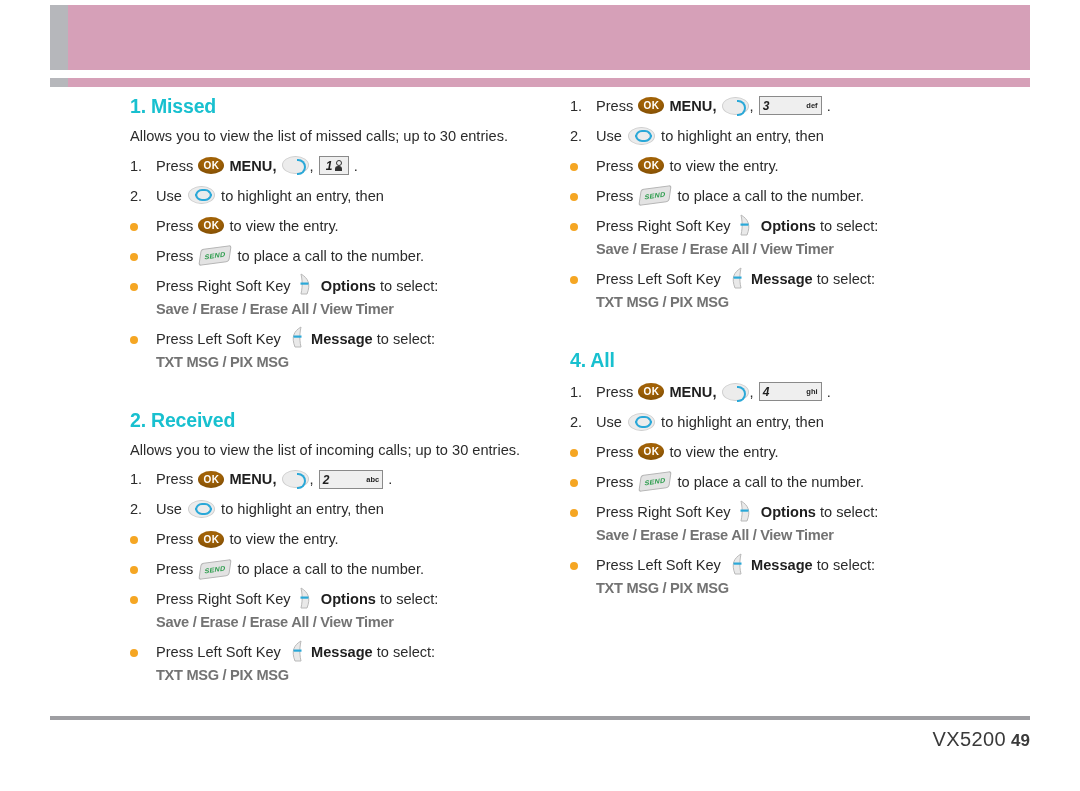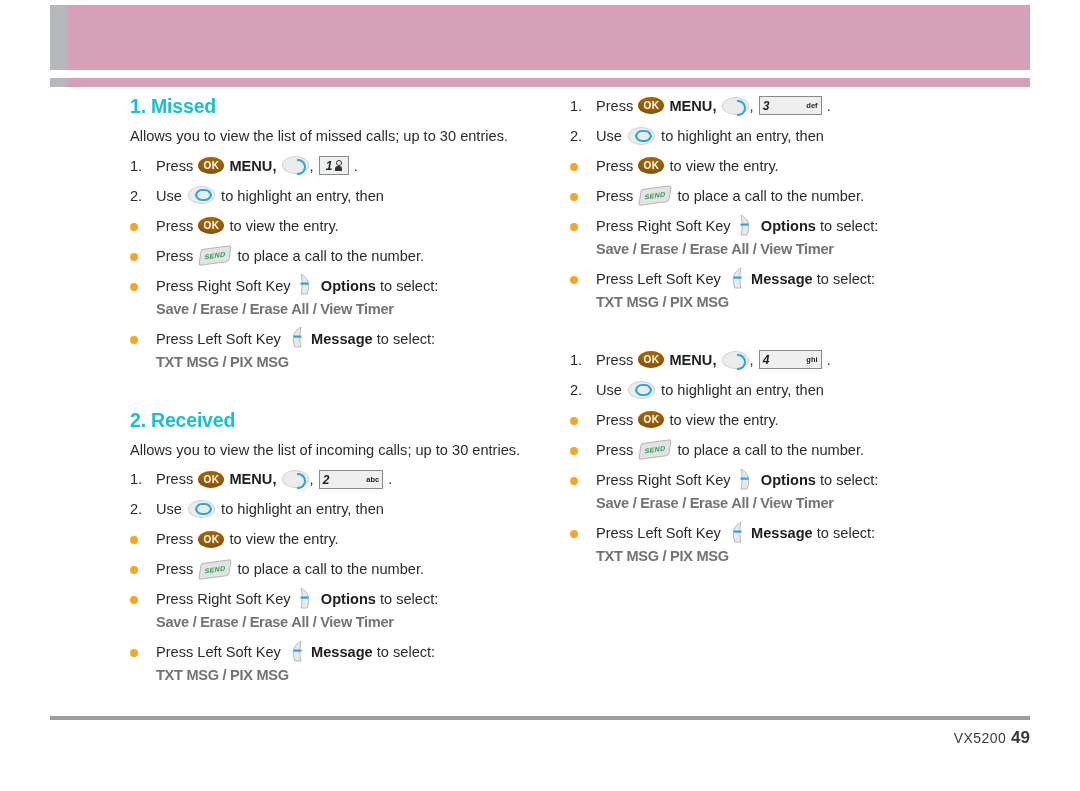--- a/index.html
+++ b/index.html
@@ -159,21 +159,21 @@
   
   .ico-soft { width: 16px; height: 22px; margin: -5px 3px 0 3px; }
   .ico-soft svg { display: block; }
 
   
   .footer-rule { position: absolute; left: 50px; top: 716px; width: 980px; height: 4px; background: #9e9ea2; }
   .footer-text {
     position: absolute; right: 50px; top: 728px;
     text-align: right; color: #3a3a3a;
   }
-  .footer-model { font-size: 14px; letter-spacing: 0.4px; }
+  .footer-model { font-size: 20px; letter-spacing: 0.4px; }
   .footer-page  { font-size: 17px; font-weight: bold; margin-left: 5px; }
 </style>
 </head>
 <body>
 
 <div class="page">
 
   <div class="banner">
     <div class="banner-gray"></div>
     <div class="banner-pink"></div>
@@ -312,20 +312,21 @@
           <i></i>
         </span>
         <span class="bullet-body"><span>Press Left Soft Key</span> <span class="ico ico-soft"><svg width="16" height="22" viewBox="0 0 16 22">
               <g transform="scale(-1,1) translate(-16,0)">
                 <path d="M3 1 C10 5, 13 11, 9 21 L3 21 C5 12, 4 6, 3 1 Z" fill="#e9e9e9" stroke="#b9b9b9" stroke-width="1"></path>
                 <rect x="2.5" y="9.5" width="8" height="2.2" fill="#2aa8d8"></rect>
               </g>
             </svg></span> <b class="inl">Message</b> <span>to select:</span><span class="sub-bold">TXT MSG / PIX MSG</span></span>
       </div>
       <div class="spacer-block"></div>
+      <h2 class="section-title">4. All</h2>
       <div class="step">
         <span class="step-num">1.</span>
         <span class="step-body"><span>Press</span> <span class="ico ico-ok">OK</span> <b class="inl">MENU,</b> <span class="ico ico-right"></span><span>,</span> <span class="ico ico-key"><span class="kd">4</span><span class="kl">ghi</span></span> <span>.</span></span>
       </div>
       <div class="step">
         <span class="step-num">2.</span>
         <span class="step-body"><span>Use</span> <span class="ico ico-updown"></span> <span>to highlight an entry, then</span></span>
       </div>
       <div class="bullet">
         <span class="bullet-dot">

